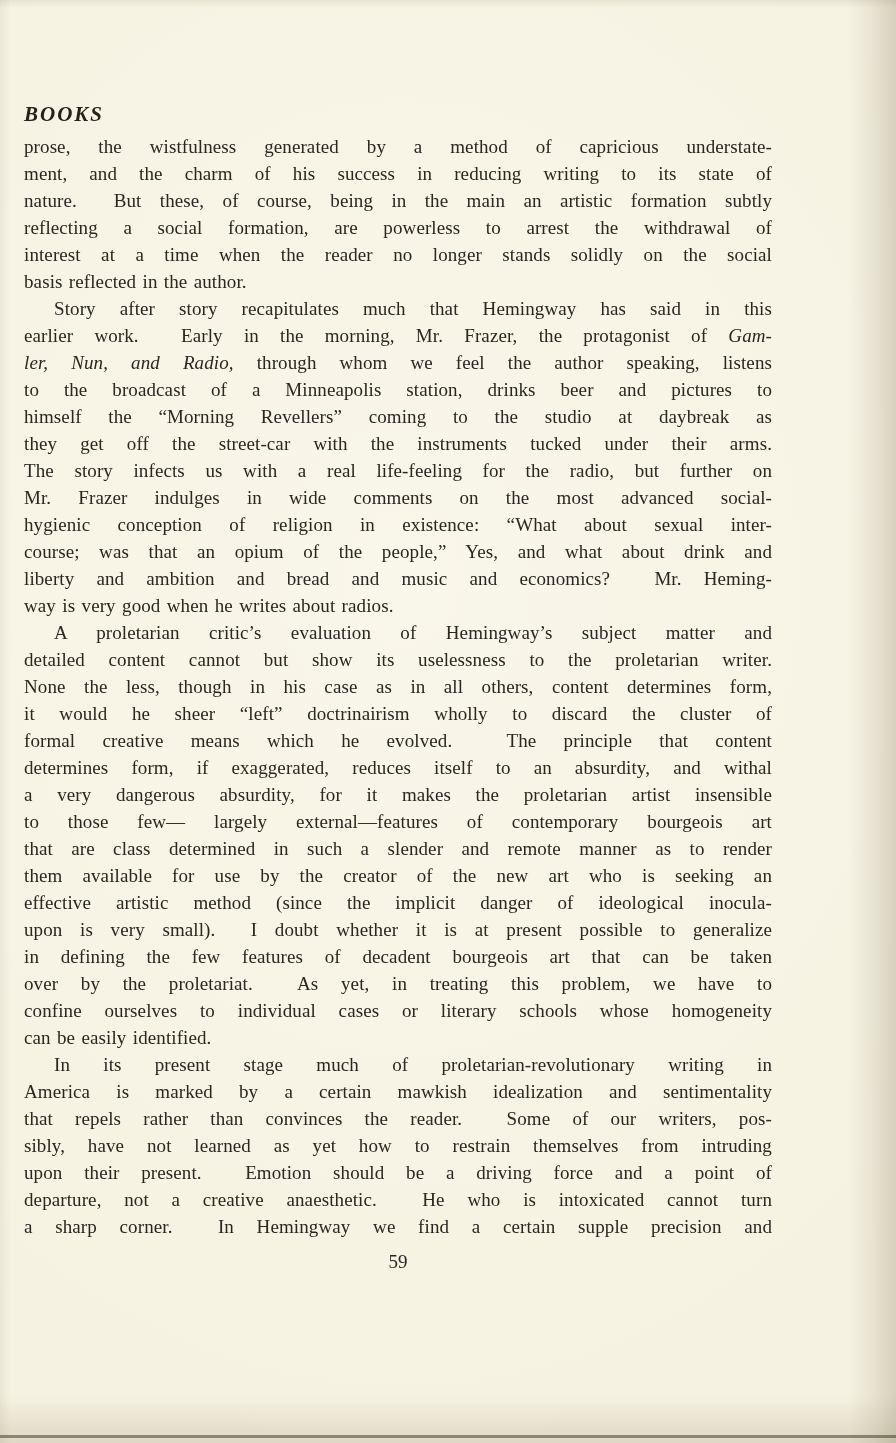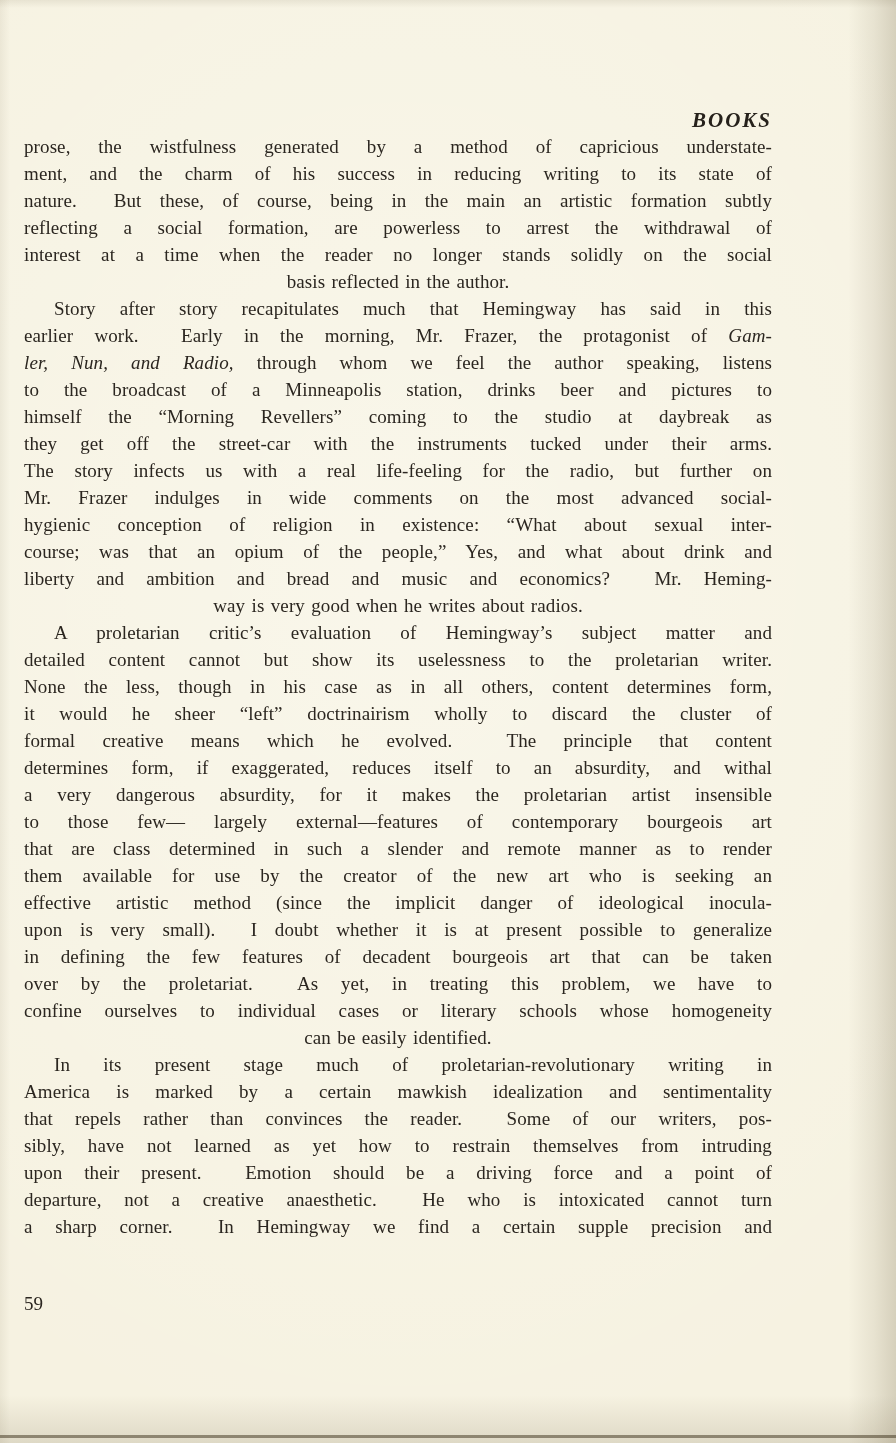--- a/index.html
+++ b/index.html
@@ -39,51 +39,51 @@
     background: linear-gradient(to bottom, rgba(99,86,55,0), rgba(99,86,55,0.16));
     pointer-events: none;
   }
   .bottom-line {
     position: absolute; left: 0; right: 0; bottom: 5px; height: 3px;
     background: rgba(72,62,40,0.55);
     pointer-events: none;
   }
   .running-head {
     position: absolute;
-    left: 24px; top: 108px; width: 748px;
-    text-align: right;
+    left: 24px; top: 102px; width: 748px;
+    text-align: left;
     font-style: italic;
     font-weight: bold;
     font-size: 21px;
     letter-spacing: 2px;
     color: #26211b;
   }
   .text-block {
     position: absolute;
     left: 24px; top: 133px; width: 748px;
   }
   .line {
     font-size: 19px;
     line-height: 27px;
     white-space: pre-wrap;
     word-spacing: 1.5px;
     letter-spacing: 0.1px;
-    text-align: center;
+    text-align: left;
   }
   .line.just {
     text-align: justify;
     text-align-last: justify;
   }
   .line.indent { text-indent: 30px; }
   .em { font-style: italic; }
   .bd { font-weight: normal; }
   .page-number {
     position: absolute;
-    left: 24px; top: 1293px; width: 748px;
-    text-align: left;
+    left: 24px; top: 1251px; width: 748px;
+    text-align: center;
     font-size: 19px;
     color: #2b2620;
   }
 </style>
 </head>
 <body>
 
 <div class="paper"></div>
 <div class="edge-left"></div>
 <div class="edge-top"></div>

